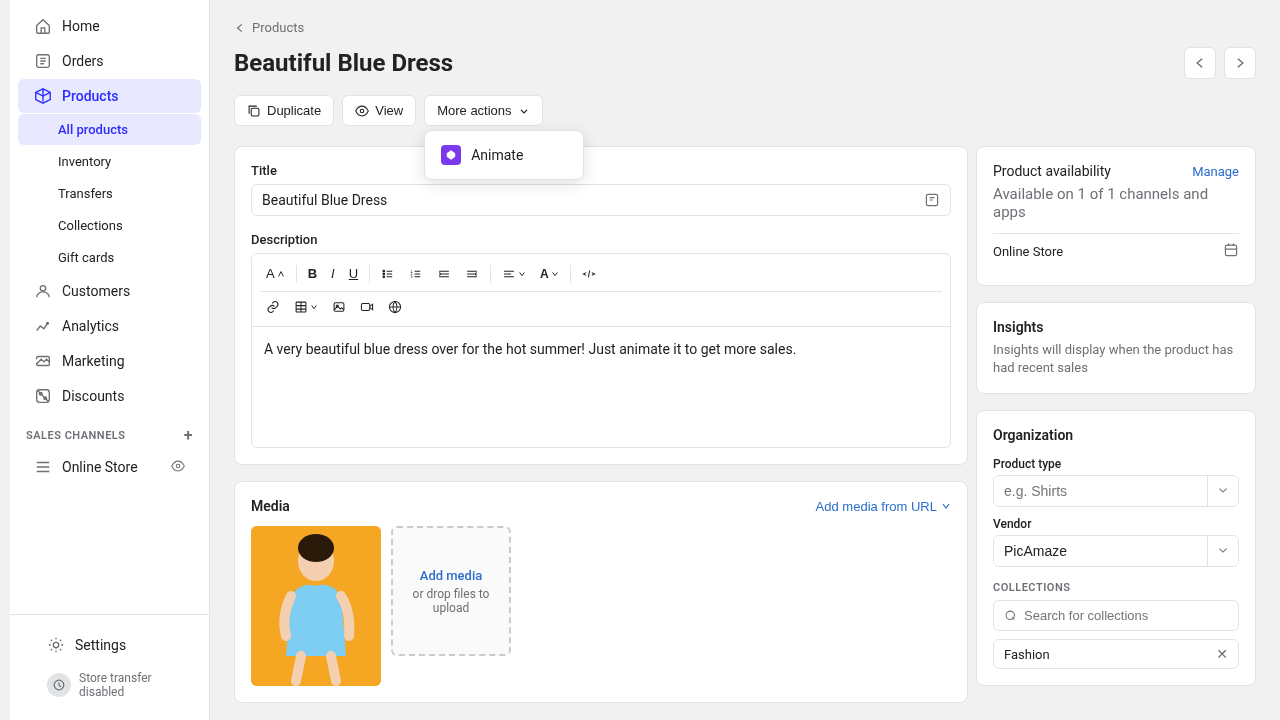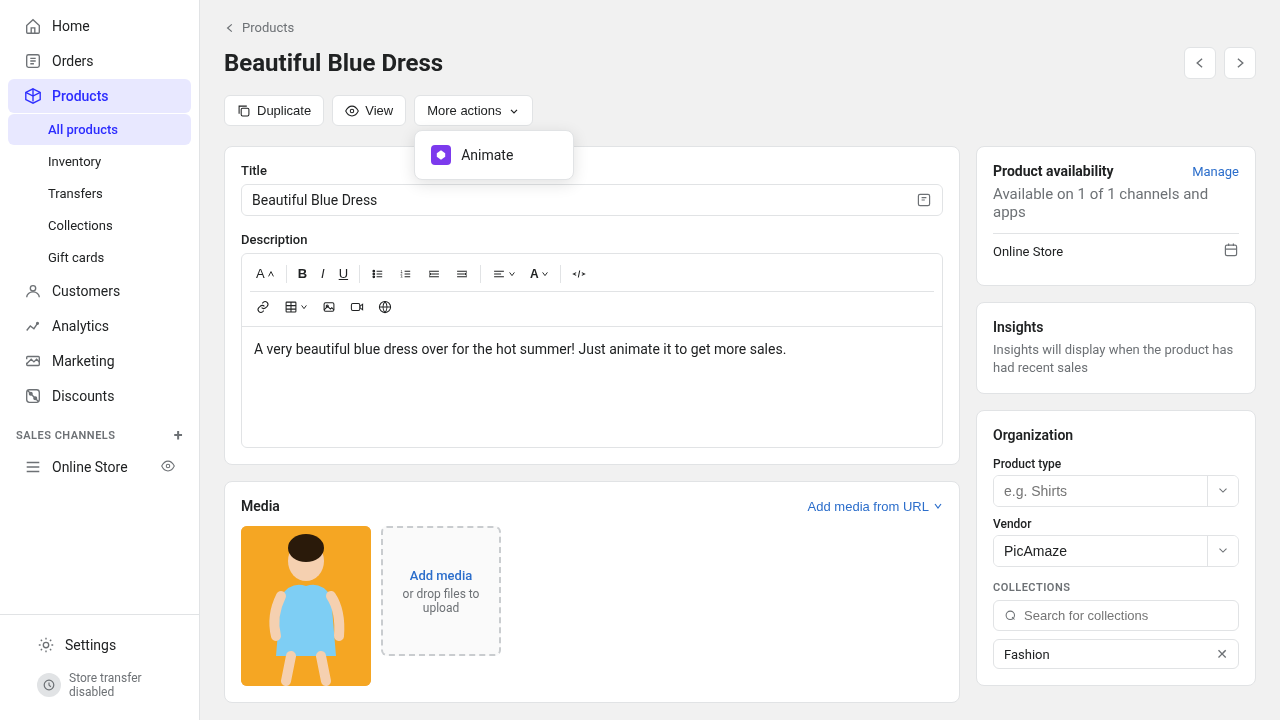--- a/index.html
+++ b/index.html
@@ -1,19 +1,19 @@
 <!DOCTYPE html>
 <html><head>
   <meta charset="utf-8">
   <style>
     * { box-sizing: border-box; margin: 0; padding: 0; }
     body { font-family: -apple-system, BlinkMacSystemFont, 'Segoe UI', Roboto, sans-serif; background: #f1f1f1; display: flex; height: 720px; overflow: hidden; font-size: 14px; color: #202223; }
 
     
-    .sidebar { width: 200px; background: #fff; border-right: 1px solid #e1e3e5; display: flex; flex-direction: column; height: 720px; overflow-y: auto; flex-shrink: 0; }
+    .sidebar { width: 200px; background: #fff; border-right: 1px solid #e1e3e5; display: flex; flex-direction: column; height: 720px; overflow-y: auto; flex-shrink: 0; margin-left: 10px; }
     .sidebar-nav { flex: 1; padding: 8px 0; }
     .sidebar-item { display: flex; align-items: center; gap: 10px; padding: 8px 16px; cursor: pointer; border-radius: 6px; margin: 1px 8px; color: #202223; text-decoration: none; font-size: 14px; }
     .sidebar-item.active { background: #e8e8ff; color: #2c2cff; font-weight: 500; }
     .sidebar-item.sub { padding-left: 40px; font-size: 13px; color: #202223; }
     .sidebar-item.sub.active { background: #e8e8ff; color: #2c2cff; }
     .sidebar-icon { width: 18px; height: 18px; display: flex; align-items: center; justify-content: center; flex-shrink: 0; }
     .sidebar-section { padding: 12px 16px 4px; font-size: 11px; font-weight: 600; color: #6d7175; text-transform: uppercase; letter-spacing: 0.5px; display: flex; align-items: center; justify-content: space-between; }
     .sidebar-footer { padding: 12px 13px; border-top: 1px solid #e1e3e5; }
 
     
@@ -32,21 +32,21 @@
     
     .toolbar { display: flex; align-items: center; gap: 8px; margin-bottom: 20px; position: relative; }
     .btn { display: flex; align-items: center; gap: 6px; padding: 7px 12px; border-radius: 6px; border: 1px solid #e1e3e5; background: #fff; cursor: pointer; font-size: 13px; color: #202223; font-weight: 500; }
     .btn-more { background: #fff; position: relative; }
 
     
     .dropdown-menu { position: absolute; top: 100%; left: 0; background: #fff; border: 1px solid #e1e3e5; border-radius: 8px; box-shadow: 0 4px 16px rgba(0,0,0,0.12); z-index: 100; min-width: 160px; padding: 6px; margin-top: 4px; }
     .dropdown-item { display: flex; align-items: center; gap: 10px; padding: 8px 10px; border-radius: 6px; cursor: pointer; font-size: 14px; }
 
     
-    .content-grid { display: grid; grid-template-columns: 1fr 280px; gap: 16px; }
+    .content-grid { display: grid; grid-template-columns: 1fr 280px; gap: 8px; }
     .col-left { display: flex; flex-direction: column; gap: 16px; }
     .col-right { display: flex; flex-direction: column; gap: 16px; }
 
     
     .card { background: #fff; border: 1px solid #e1e3e5; border-radius: 8px; padding: 16px; }
     .form-label { font-size: 13px; font-weight: 500; margin-bottom: 6px; color: #202223; }
     .form-input { width: 100%; padding: 7px 10px; border: 1px solid #e1e3e5; border-radius: 6px; font-size: 14px; color: #202223; display: flex; align-items: center; justify-content: space-between; background: #fff; }
 
     
     .editor-toolbar { display: flex; align-items: center; flex-wrap: wrap; gap: 2px; padding: 8px; border-bottom: 1px solid #e1e3e5; }
@@ -59,21 +59,21 @@
     .media-header { display: flex; align-items: center; justify-content: space-between; margin-bottom: 12px; }
     .media-title { font-size: 14px; font-weight: 600; }
     .media-grid { display: flex; gap: 10px; }
     .media-item { width: 130px; height: 130px; border-radius: 6px; overflow: hidden; background: #f9bf8f; display: flex; align-items: flex-end; justify-content: center; }
     .media-upload { width: 120px; height: 130px; border: 2px dashed #c9cccf; border-radius: 6px; display: flex; flex-direction: column; align-items: center; justify-content: center; gap: 4px; cursor: pointer; background: #fafafa; }
     .media-upload-text { font-size: 13px; color: #2c6ecb; font-weight: 500; }
     .media-upload-sub { font-size: 12px; color: #6d7175; text-align: center; }
 
     
     .availability-header { display: flex; justify-content: space-between; align-items: center; margin-bottom: 6px; }
-    .availability-title { font-size: 14px; font-weight: 700; }
+    .availability-title { font-size: 14px; font-weight: 400; }
     .manage-link { color: #2c6ecb; font-size: 13px; cursor: pointer; }
     .availability-sub { font-size: 15px; color: #6d7175; margin-bottom: 12px; }
     .availability-item { display: flex; align-items: center; justify-content: space-between; padding: 8px 0; border-top: 1px solid #e1e3e5; }
     .availability-item-name { font-size: 13px; }
 
     .insights-title { font-size: 14px; font-weight: 600; margin-bottom: 6px; }
     .insights-text { font-size: 13px; color: #6d7175; line-height: 1.4; }
 
     .org-title { font-size: 14px; font-weight: 600; margin-bottom: 14px; }
     .org-label { font-size: 12px; font-weight: 500; color: #202223; margin-bottom: 4px; margin-top: 10px; }

